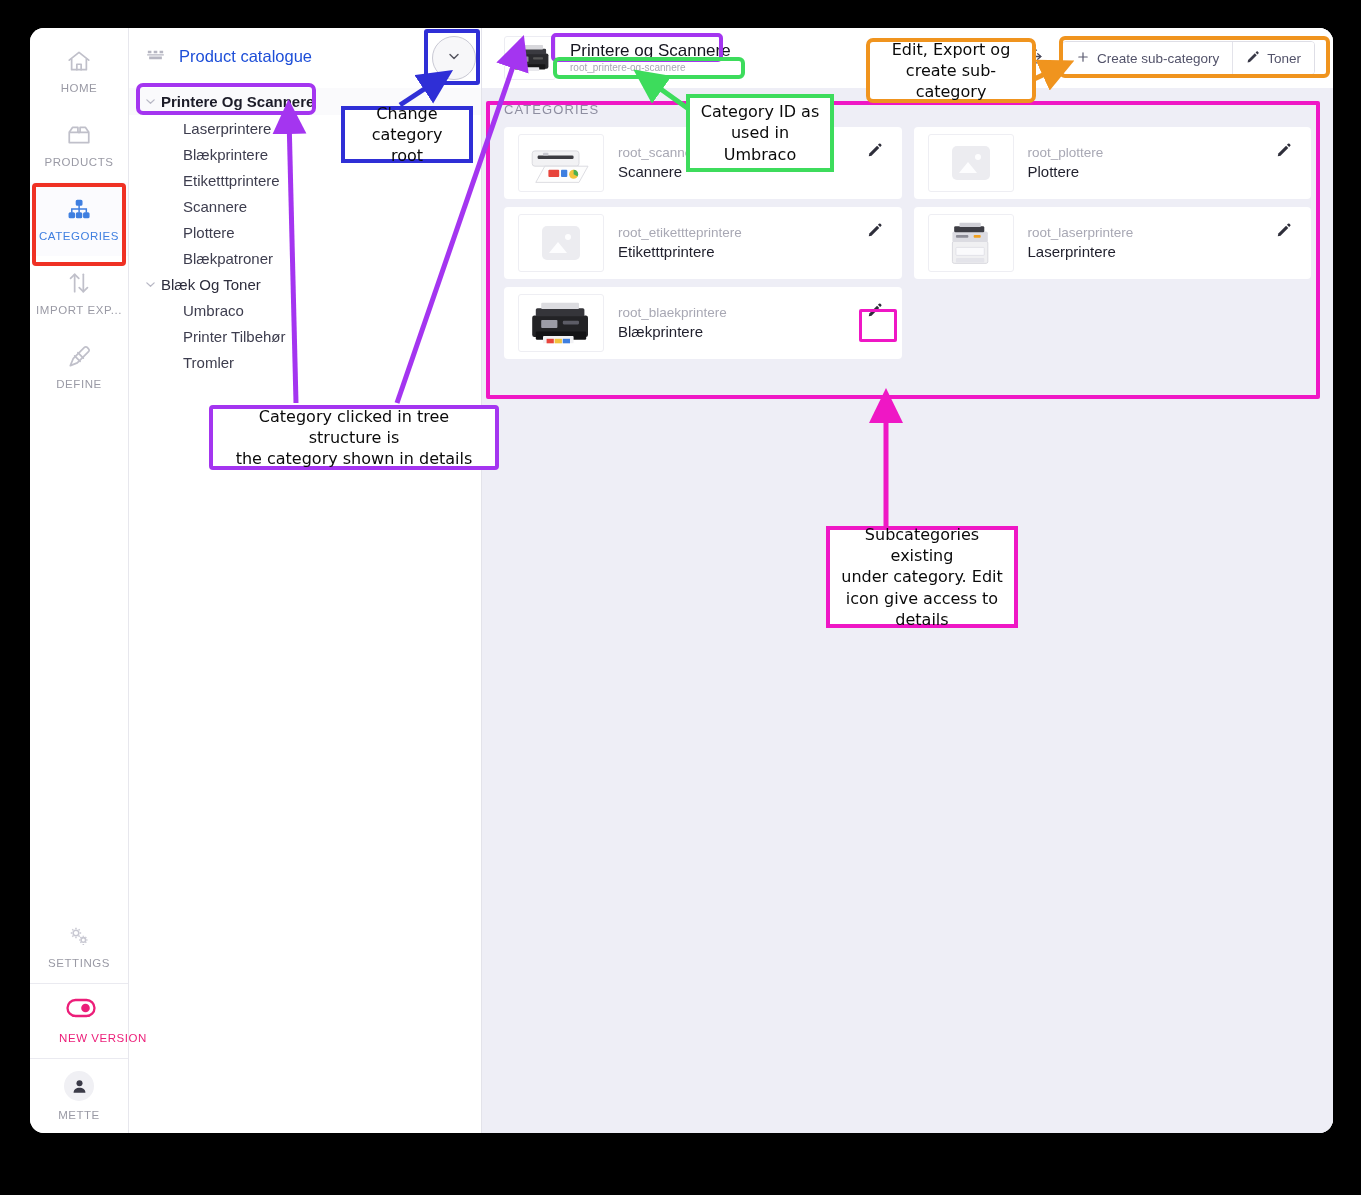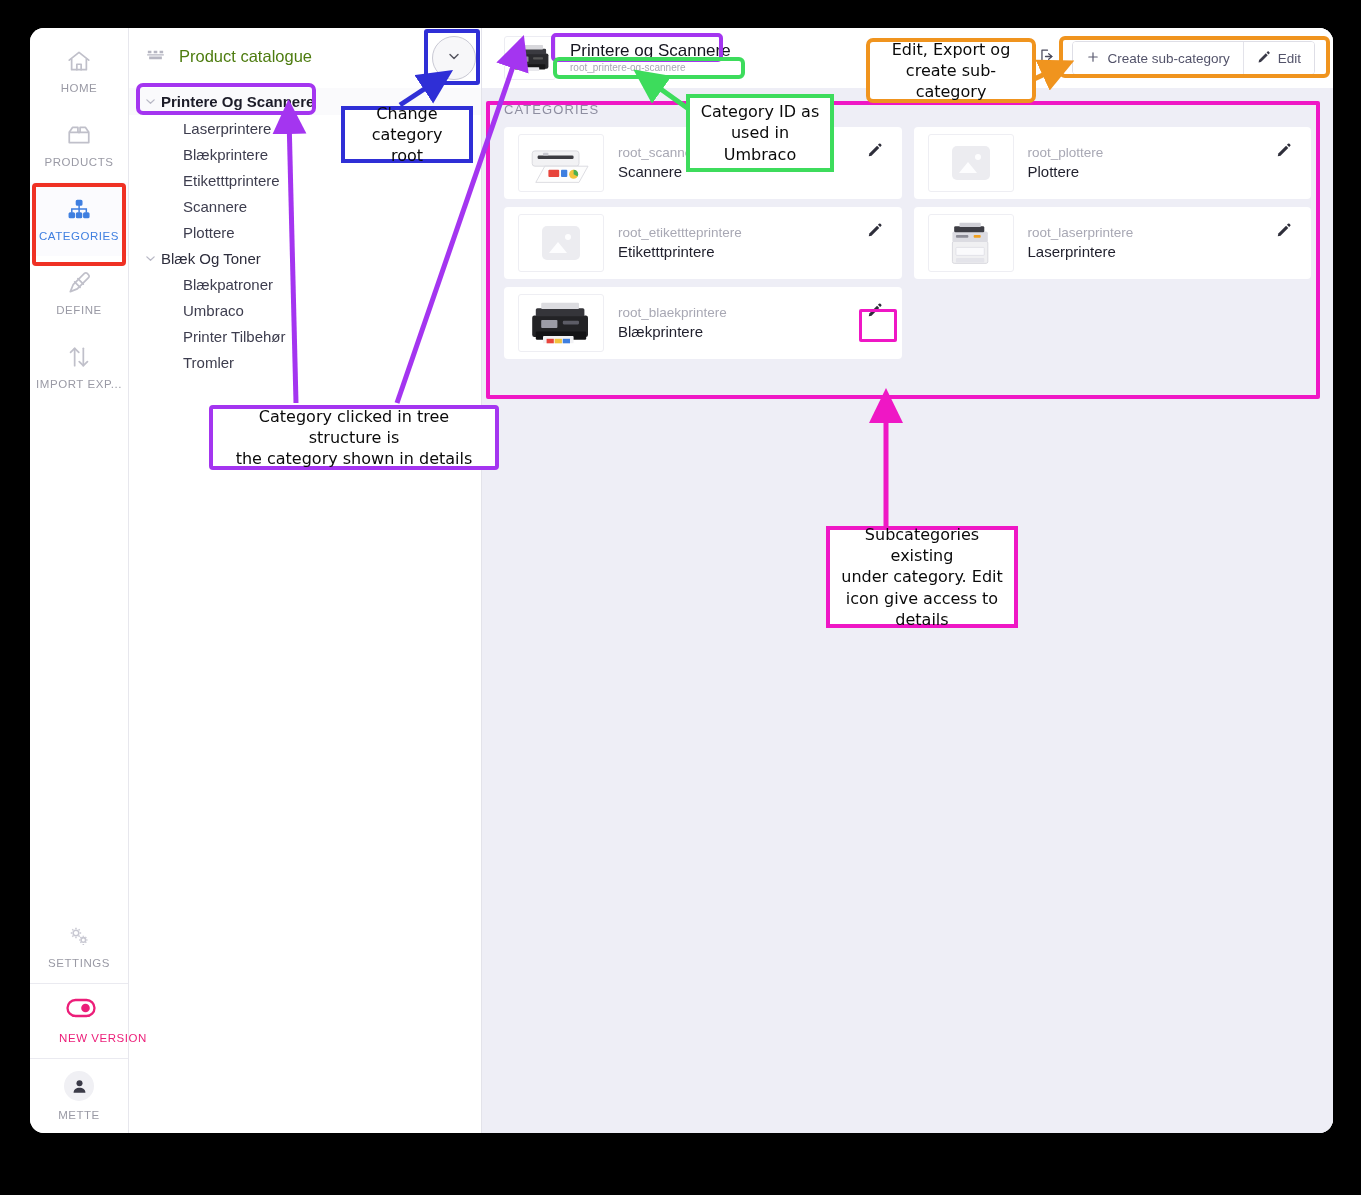--- a/index.html
+++ b/index.html
@@ -80,21 +80,21 @@
   }
   .tree-head {
     height: 56px;
     display: flex;
     align-items: center;
     gap: 13px;
     padding: 0 16px;
   }
   .tree-head-title {
     font-size: 16.5px;
-    color: #4d7c0f;
+    color: #1d4ed8;
   }
   .tree-list { padding-top: 4px; }
   .tree-row {
     height: 26px;
     display: flex;
     align-items: center;
     font-size: 15px;
     cursor: pointer;
     padding-left: 10px;
   }
@@ -310,38 +310,38 @@
               <rect x="16.4" y="15.6" width="4.7" height="4.3" rx="0.8"></rect>
               <path d="M12.1 8.4v3.4M5.35 15.5v-3.6h13.4v3.6M12.1 11.9v3.6" fill="none" stroke-width="1.4"></path>
             </svg>
           </span>
           <span class="rail-label">CATEGORIES</span>
         </div>
 
         <div class="rail-item">
           <span class="rail-icon">
             <svg viewBox="0 0 24 24" width="26" height="26" fill="none" stroke="#c0c0ca" stroke-width="1.6" stroke-linecap="round" stroke-linejoin="round">
-              <path d="M4 20l2.6-6.4L17 3.2a1.8 1.8 0 0 1 2.6 0l1.2 1.2a1.8 1.8 0 0 1 0 2.6L10.4 17.4 4 20z"></path>
-              <path d="M8 11l5 5"></path>
-                <path d="M11 8l5 5"></path>
-            </svg>
-          </span>
-          <span class="rail-label">DEFINE</span>
-        </div>
-
-        <div class="rail-item">
-          <span class="rail-icon">
-            <svg viewBox="0 0 24 24" width="26" height="26" fill="none" stroke="#c0c0ca" stroke-width="1.6" stroke-linecap="round" stroke-linejoin="round">
               <path d="M8 20V4"></path>
                 <path d="M4.2 7.8 8 4l3.8 3.8"></path>
               <path d="M16 4v16"></path>
                 <path d="M12.2 16.2 16 20l3.8-3.8"></path>
             </svg>
           </span>
           <span class="rail-label">IMPORT EXP...</span>
+        </div>
+
+        <div class="rail-item">
+          <span class="rail-icon">
+            <svg viewBox="0 0 24 24" width="26" height="26" fill="none" stroke="#c0c0ca" stroke-width="1.6" stroke-linecap="round" stroke-linejoin="round">
+              <path d="M4 20l2.6-6.4L17 3.2a1.8 1.8 0 0 1 2.6 0l1.2 1.2a1.8 1.8 0 0 1 0 2.6L10.4 17.4 4 20z"></path>
+              <path d="M8 11l5 5"></path>
+                <path d="M11 8l5 5"></path>
+            </svg>
+          </span>
+          <span class="rail-label">DEFINE</span>
         </div>
       </div>
 
       <div class="rail-spacer"></div>
 
       <div class="rail-item">
         <span class="rail-icon">
           <svg viewBox="0 0 24 24" width="26" height="26" fill="none" stroke="#c8c8d2" stroke-width="1.4">
             <circle cx="9.2" cy="9.2" r="2.6"></circle>
             <path d="M9.2 4.4v1.3M9.2 12.7v1.3M4.4 9.2h1.3M12.7 9.2h1.3M5.8 5.8l.9.9M11.7 11.7l.9.9M12.6 5.8l-.9.9M6.7 11.7l-.9.9"></path>
@@ -409,31 +409,31 @@
         <div class="tree-row child">
           <span>Etiketttprintere</span>
         </div>
         <div class="tree-row child">
           <span>Scannere</span>
         </div>
         <div class="tree-row child">
           <span>Plottere</span>
         </div>
 
+        <div class="tree-row child">
+          <span>Blækpatroner</span>
+        </div>
+
         <div class="tree-row root2">
           <span class="chev">
             <svg viewBox="0 0 16 16" width="13" height="13" fill="none" stroke="#b9b9c6" stroke-width="1.6" stroke-linecap="round" stroke-linejoin="round">
                 <path d="M3.5 6 8 10.2 12.5 6"></path>
               </svg>
           </span>
           <span>Blæk Og Toner</span>
-        </div>
-
-        <div class="tree-row child">
-          <span>Blækpatroner</span>
         </div>
         <div class="tree-row child">
           <span>Umbraco</span>
         </div>
         <div class="tree-row child">
           <span>Printer Tilbehør</span>
         </div>
         <div class="tree-row child">
           <span>Tromler</span>
         </div>
@@ -478,21 +478,21 @@
               </span>
               <span>Create sub-category</span>
             </button>
             <button class="btn">
               <span>
                 <svg viewBox="0 0 24 24" width="14" height="14" fill="#3a3a48">
                   <path d="M3.5 17.2 15.1 5.6l3.3 3.3L6.8 20.5l-4.1.8z"></path>
                   <path d="M16.4 4.3 18 2.7a1.6 1.6 0 0 1 2.3 0l1 1a1.6 1.6 0 0 1 0 2.3l-1.6 1.6z"></path>
                 </svg>
               </span>
-              <span>Edit</span>
+              <span>Toner</span>
             </button>
           </span>
         </span>
       </div>
 
       <div class="section-label">CATEGORIES</div>
 
       <div class="cards-wrap">
 
         <div class="card">

